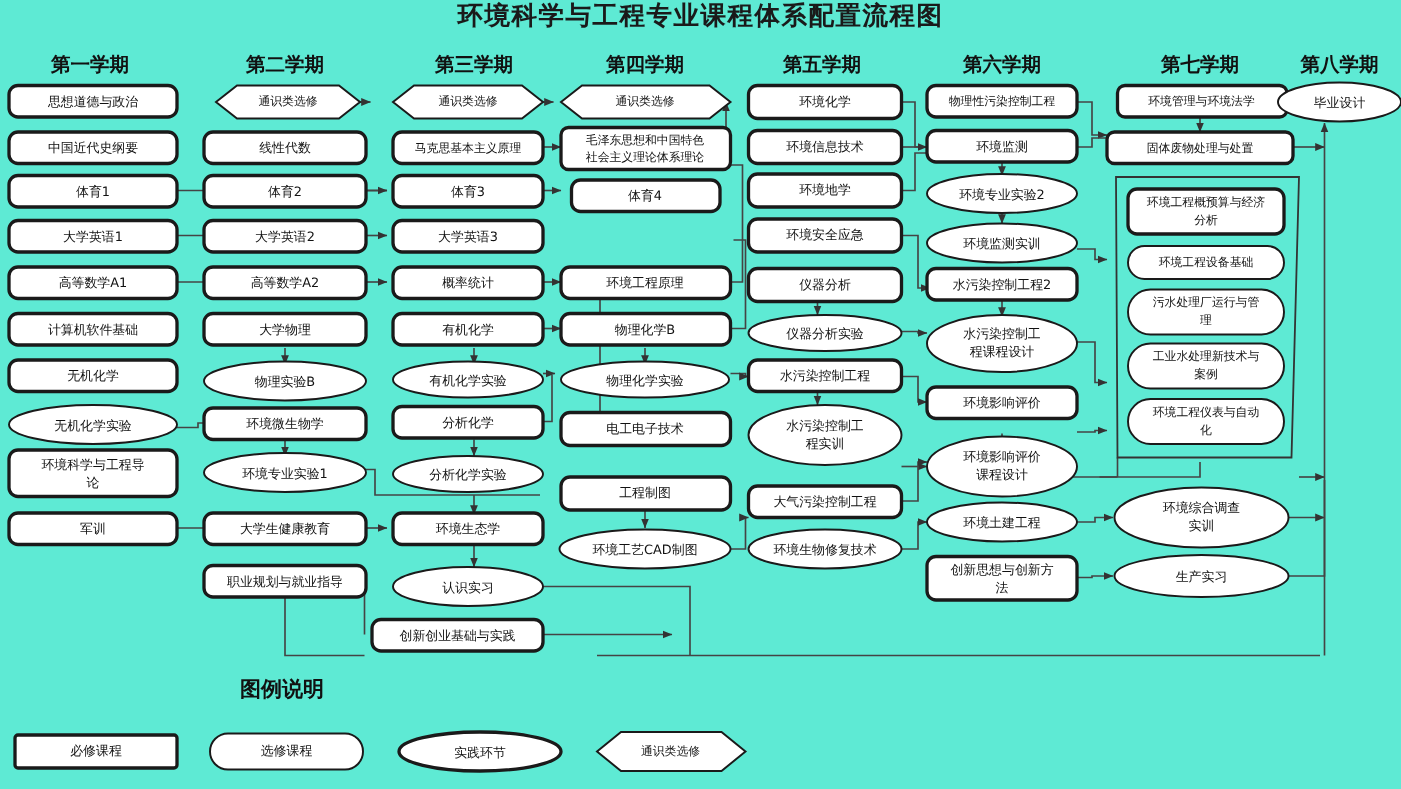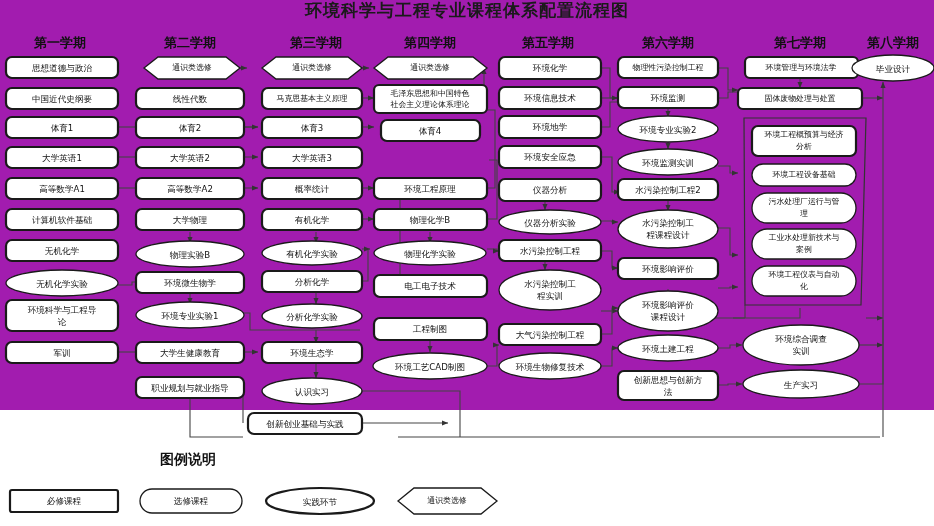--- a/index.html
+++ b/index.html
@@ -1,18 +1,18 @@
 <!DOCTYPE html>
 <html><head>
 <meta charset="utf-8">
 <style>
   html,body{margin:0;padding:0;background:#ffffff;}
   body{width:934px;height:526px;overflow:hidden;
        font-family:"DejaVu Sans","Liberation Sans",sans-serif;}
-  #root{position:relative;width:934px;height:410px;background:#a21caf;}
+  #root{position:relative;width:934px;height:526px;background:#5eead4;}
   svg{position:absolute;left:0;top:0;width:934px;height:526px;}
   .nd{fill:#ffffff;stroke:#1a1a1a;}
   .nd.thick{stroke-width:2.2;}
   .nd.thin{stroke-width:1.3;}
   .lbl{font-family:"DejaVu Sans","Liberation Sans",sans-serif;
        fill:#111;text-anchor:middle;dominant-baseline:middle;}
   .lbl.t9{font-size:8.6px;}
   .lbl.t8{font-size:7.9px;}
   .hdr{font-family:"DejaVu Sans","Liberation Sans",sans-serif;
        font-size:13px;font-weight:700;fill:#111;text-anchor:middle;}

